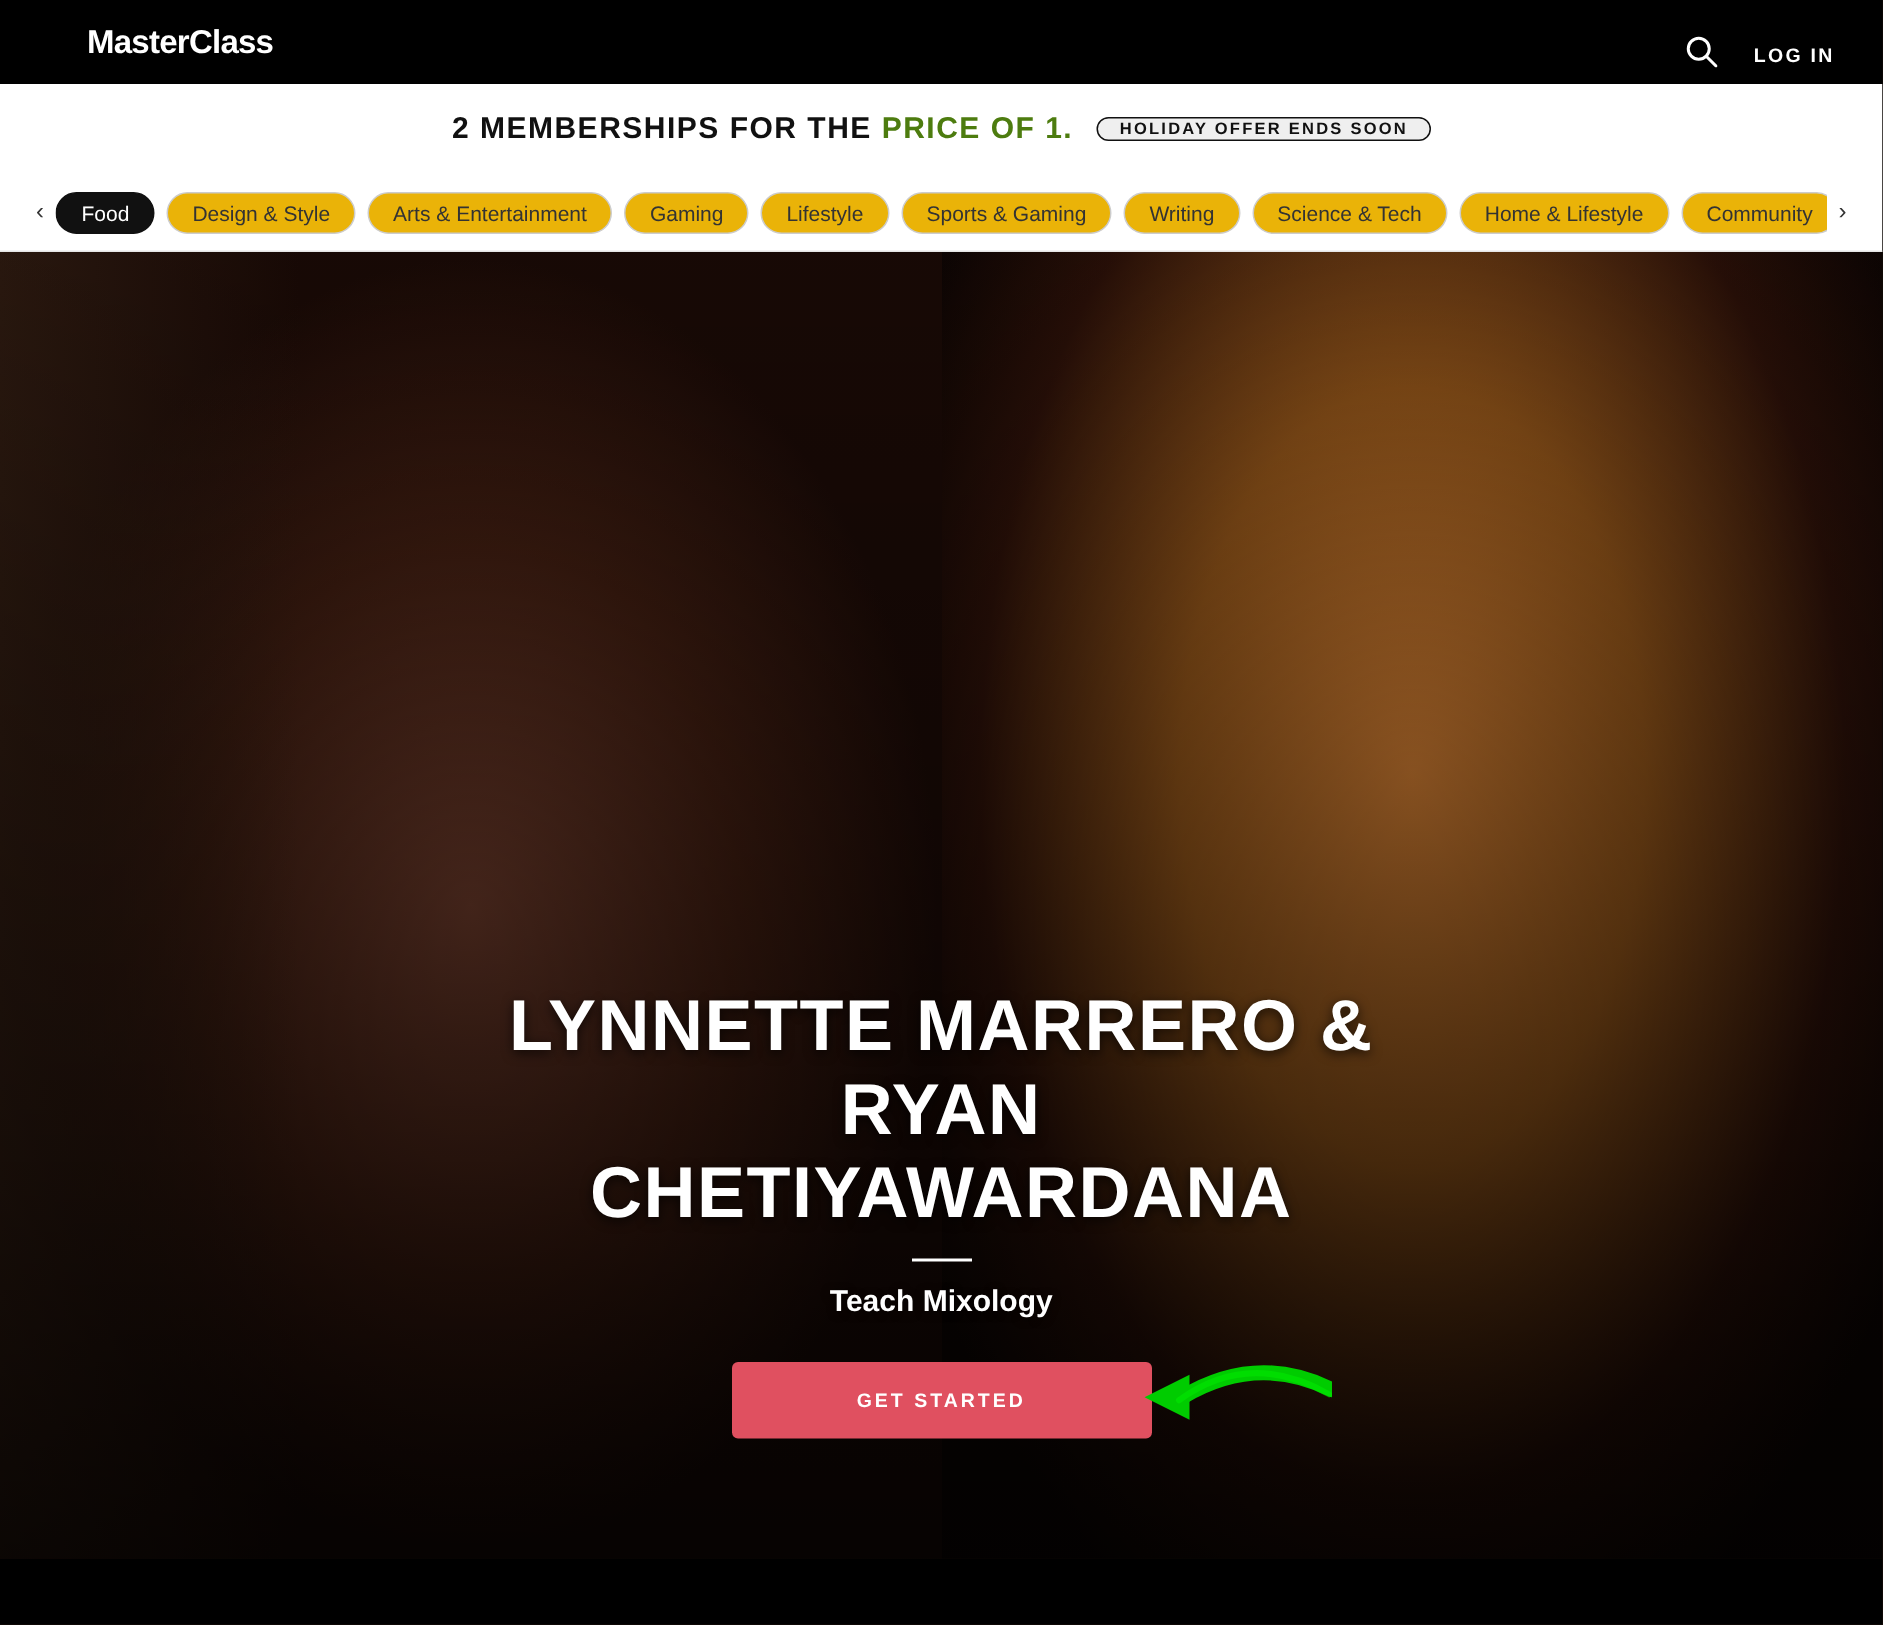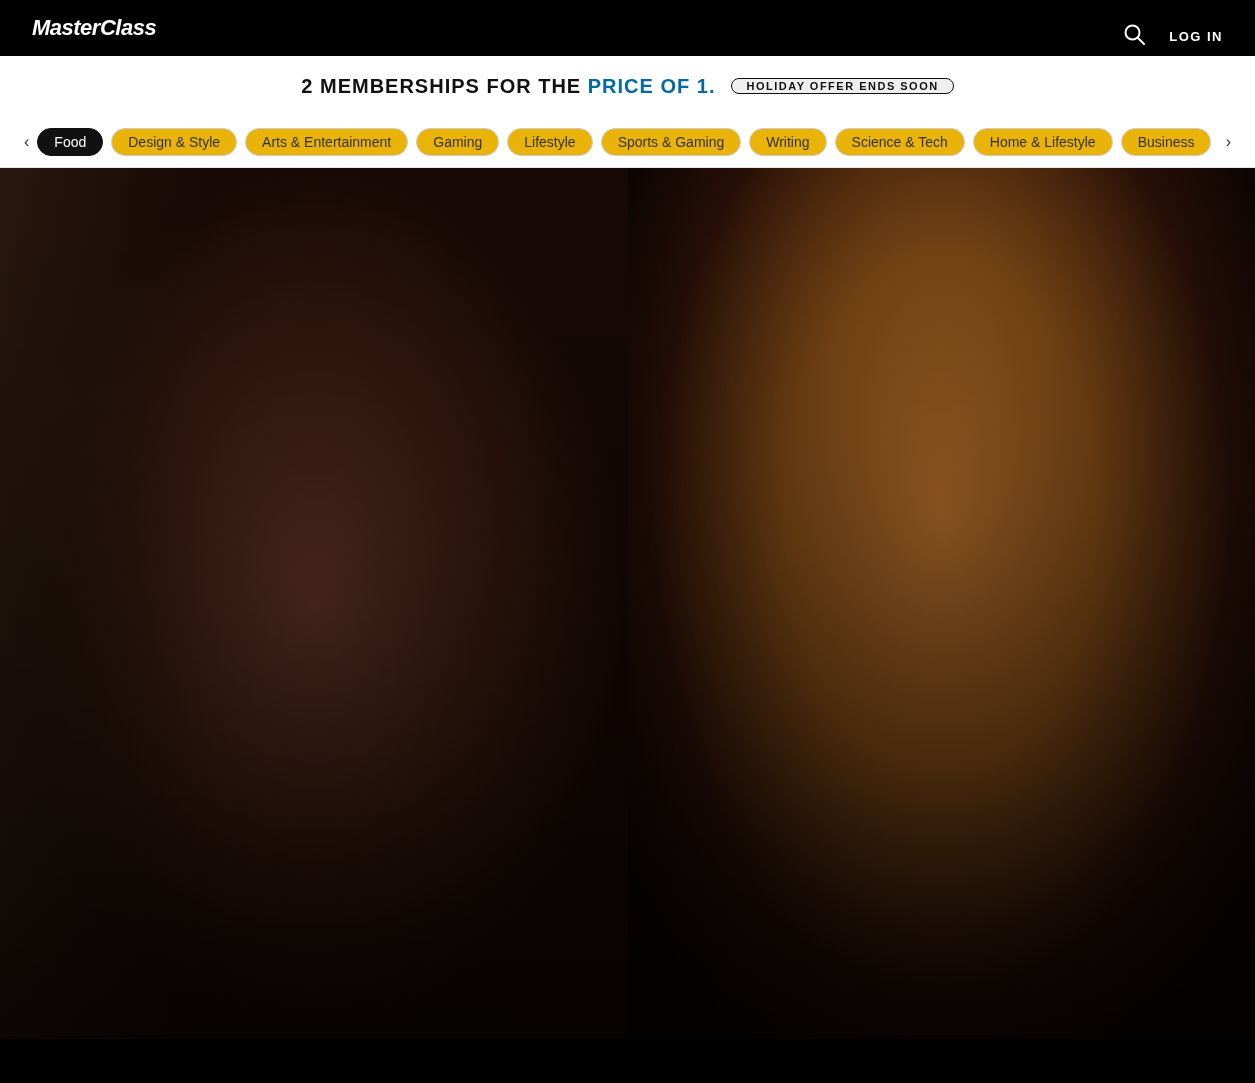--- a/index.html
+++ b/index.html
@@ -12,21 +12,21 @@
       align-items: center;
       justify-content: space-between;
       padding: 0 32px;
       height: 56px;
     }
     .navbar-logo {
       color: #fff;
       font-size: 22px;
       font-weight: 700;
       letter-spacing: -0.5px;
-      font-style: italic;
+      margin-left: 26px;
     }
     .navbar-right {
       display: flex;
       align-items: center;
       gap: 24px;
       margin-top: 17px;
     }
     .navbar-search-icon {
       color: #fff;
       font-size: 20px;
@@ -52,21 +52,21 @@
       height: 60px;
     }
     .promo-text {
       font-size: 20px;
       font-weight: 800;
       letter-spacing: 1px;
       color: #111;
       text-transform: uppercase;
     }
     .promo-text .price-highlight {
-      color: #0369a1;
+      color: #4d7c0f;
     }
     .promo-badge {
       border: 1.5px solid #111;
       border-radius: 20px;
       padding: 1px 14px;
       font-size: 11px;
       font-weight: 700;
       letter-spacing: 1.5px;
       color: #111;
       text-transform: uppercase;
@@ -254,24 +254,45 @@
 
   <button class="cat-pill active">Food</button>
       <button class="cat-pill">Design &amp; Style</button>
       <button class="cat-pill">Arts &amp; Entertainment</button>
       <button class="cat-pill">Gaming</button>
       <button class="cat-pill">Lifestyle</button>
       <button class="cat-pill">Sports &amp; Gaming</button>
       <button class="cat-pill">Writing</button>
       <button class="cat-pill">Science &amp; Tech</button>
       <button class="cat-pill">Home &amp; Lifestyle</button>
-      <button class="cat-pill">Business</button>
+      <button class="cat-pill">Community</button>
     </div>
   <button class="cat-arrow">›</button>
 </div>
 
 <div class="hero">
   <div class="hero-person-left"></div>
   <div class="hero-person-right"></div>
   <div class="hero-wall"></div>
   <div class="hero-bg"></div>
 
+  <div class="hero-content">
+    <div class="hero-name">
+      LYNNETTE MARRERO &amp;<br>RYAN CHETIYAWARDANA
+    </div>
+    <div class="hero-divider"></div>
+    <div class="hero-subtitle">Teach Mixology</div>
+    <div class="hero-cta-wrap">
+      <button class="hero-cta">GET STARTED</button>
+
+      <div class="green-arrow">
+        <svg viewBox="0 0 130 80" fill="none" xmlns="http://www.w3.org/2000/svg">
+
+          <path d="M130 35 Q80 10 30 40" stroke="#00cc00" stroke-width="10" fill="none" stroke-linecap="round"></path>
+
+          <polygon points="5,40 35,25 35,55" fill="#00cc00"></polygon>
+
+          <path d="M128 38 Q75 8 28 42" stroke="#00ee00" stroke-width="4" fill="none" stroke-linecap="round" opacity="0.5"></path>
+        </svg>
+      </div>
+    </div>
+  </div>
 </div>
 
 </body></html>

